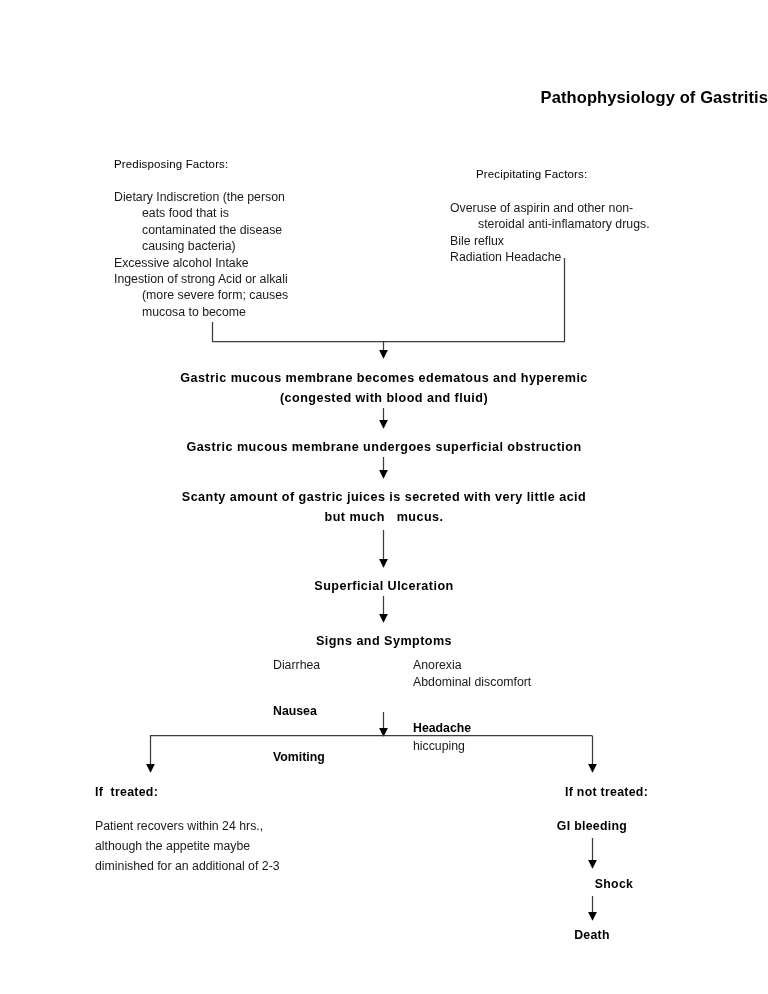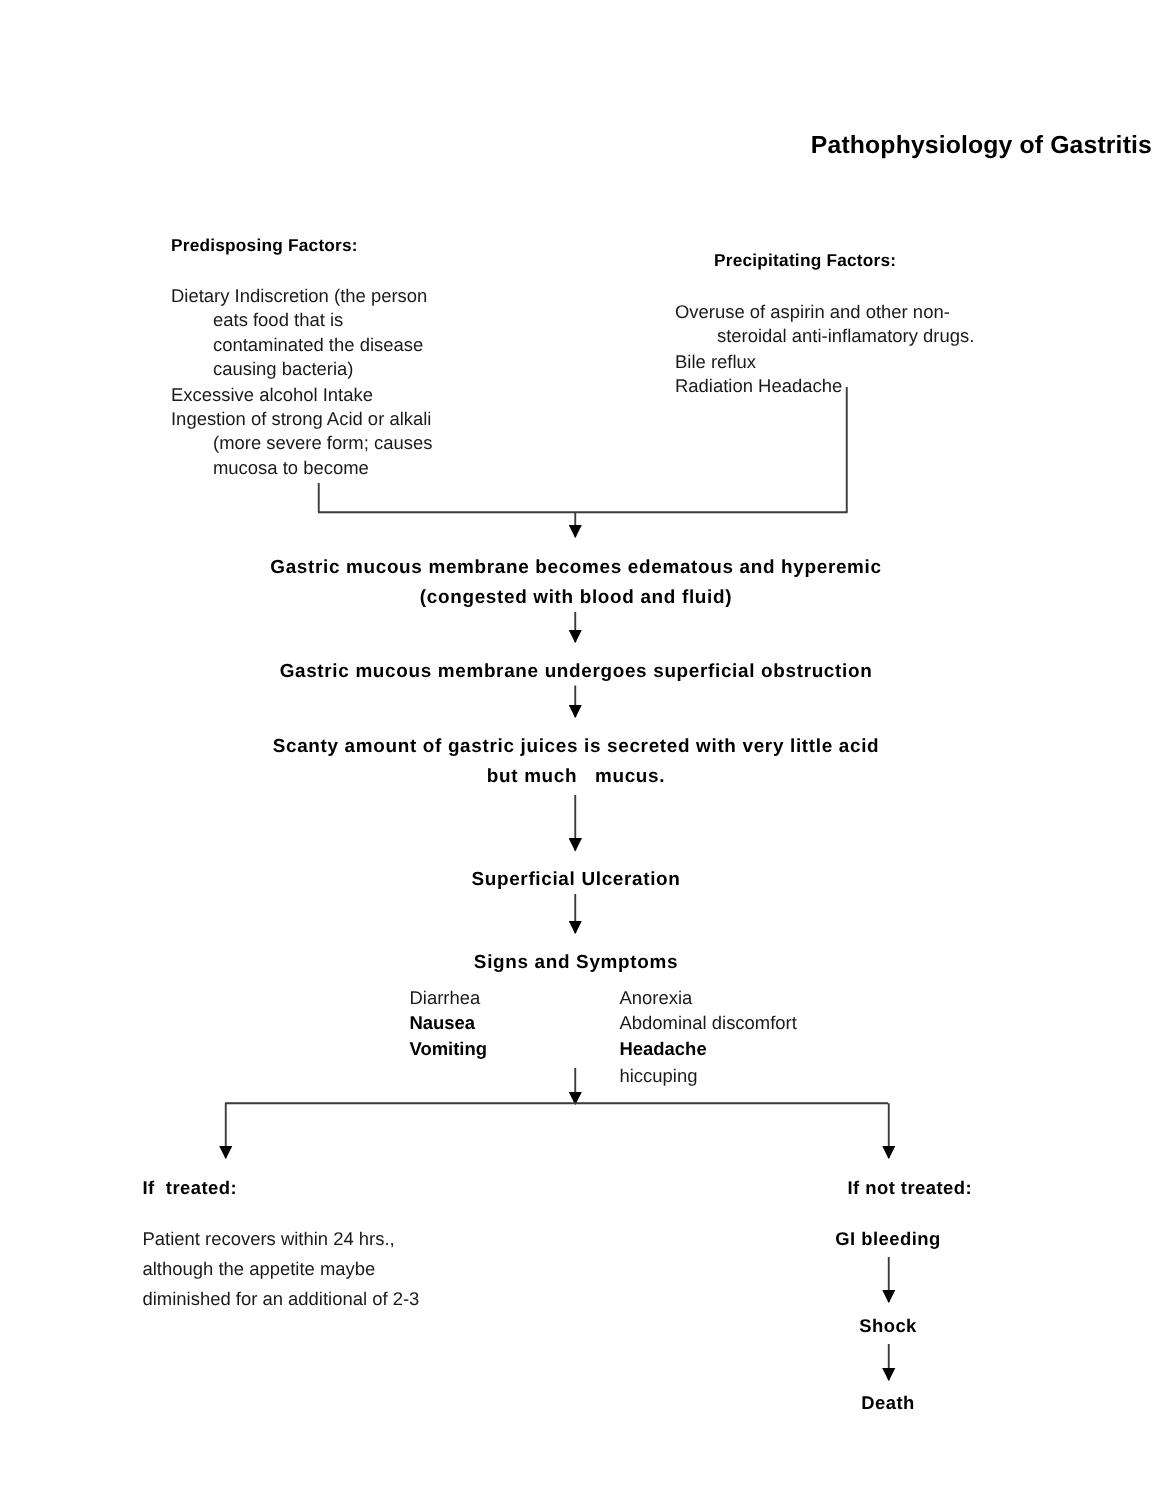--- a/index.html
+++ b/index.html
@@ -28,21 +28,21 @@
     text-align: right;
     font-size: 16.5px;
     font-weight: bold;
     letter-spacing: 0.1px;
     color: #000;
   }
 
   
   .col-heading {
     font-size: 11.5px;
-    font-weight: bold;
+    font-weight: normal;
     letter-spacing: 0.15px;
     white-space: nowrap;
   }
   .factor-list {
     font-size: 12.3px;
     font-weight: normal;
     line-height: 16.4px;
     color: #1a1a1a;
   }
   .factor-list .ind {
@@ -70,21 +70,21 @@
   #node-scanty      { left: 84px; top: 487px; width: 600px; }
   #node-ulceration  { left: 84px; top: 576px; width: 600px; }
   #node-signs       { left: 84px; top: 631px; width: 600px; }
 
   
   .sym-col {
     font-size: 12.3px;
     line-height: 17.2px;
     color: #1a1a1a;
   }
-  .sym-col .b { font-weight: bold; color: #000; }
+  .sym-col .b { font-weight: bold; color: #000; margin-top: 29px; }
   .sym-col .n { font-weight: normal; }
   #symptoms-left  { left: 273px; top: 657px; width: 140px; }
   #symptoms-right { left: 413px; top: 657px; width: 200px; }
 
   
   .outcome-heading {
     font-size: 12.3px;
     font-weight: bold;
     letter-spacing: 0.3px;
     white-space: pre;
@@ -100,21 +100,21 @@
   #not-treated-heading{ left: 565px; top: 785px; }
 
   .right-node {
     font-size: 12.3px;
     font-weight: bold;
     letter-spacing: 0.3px;
     text-align: center;
     white-space: nowrap;
   }
   #node-gi-bleeding { left: 497px; top: 819px; width: 190px; }
-  #node-shock       { left: 497px; top: 877px; width: 190px; }
+  #node-shock       { left: 519px; top: 877px; width: 190px; }
   #node-death       { left: 497px; top: 928px; width: 190px; }
 
   
   #connectors {
     left: 0; top: 0;
     width: 768px; height: 994px;
     pointer-events: none;
   }
 </style>
 </head>

